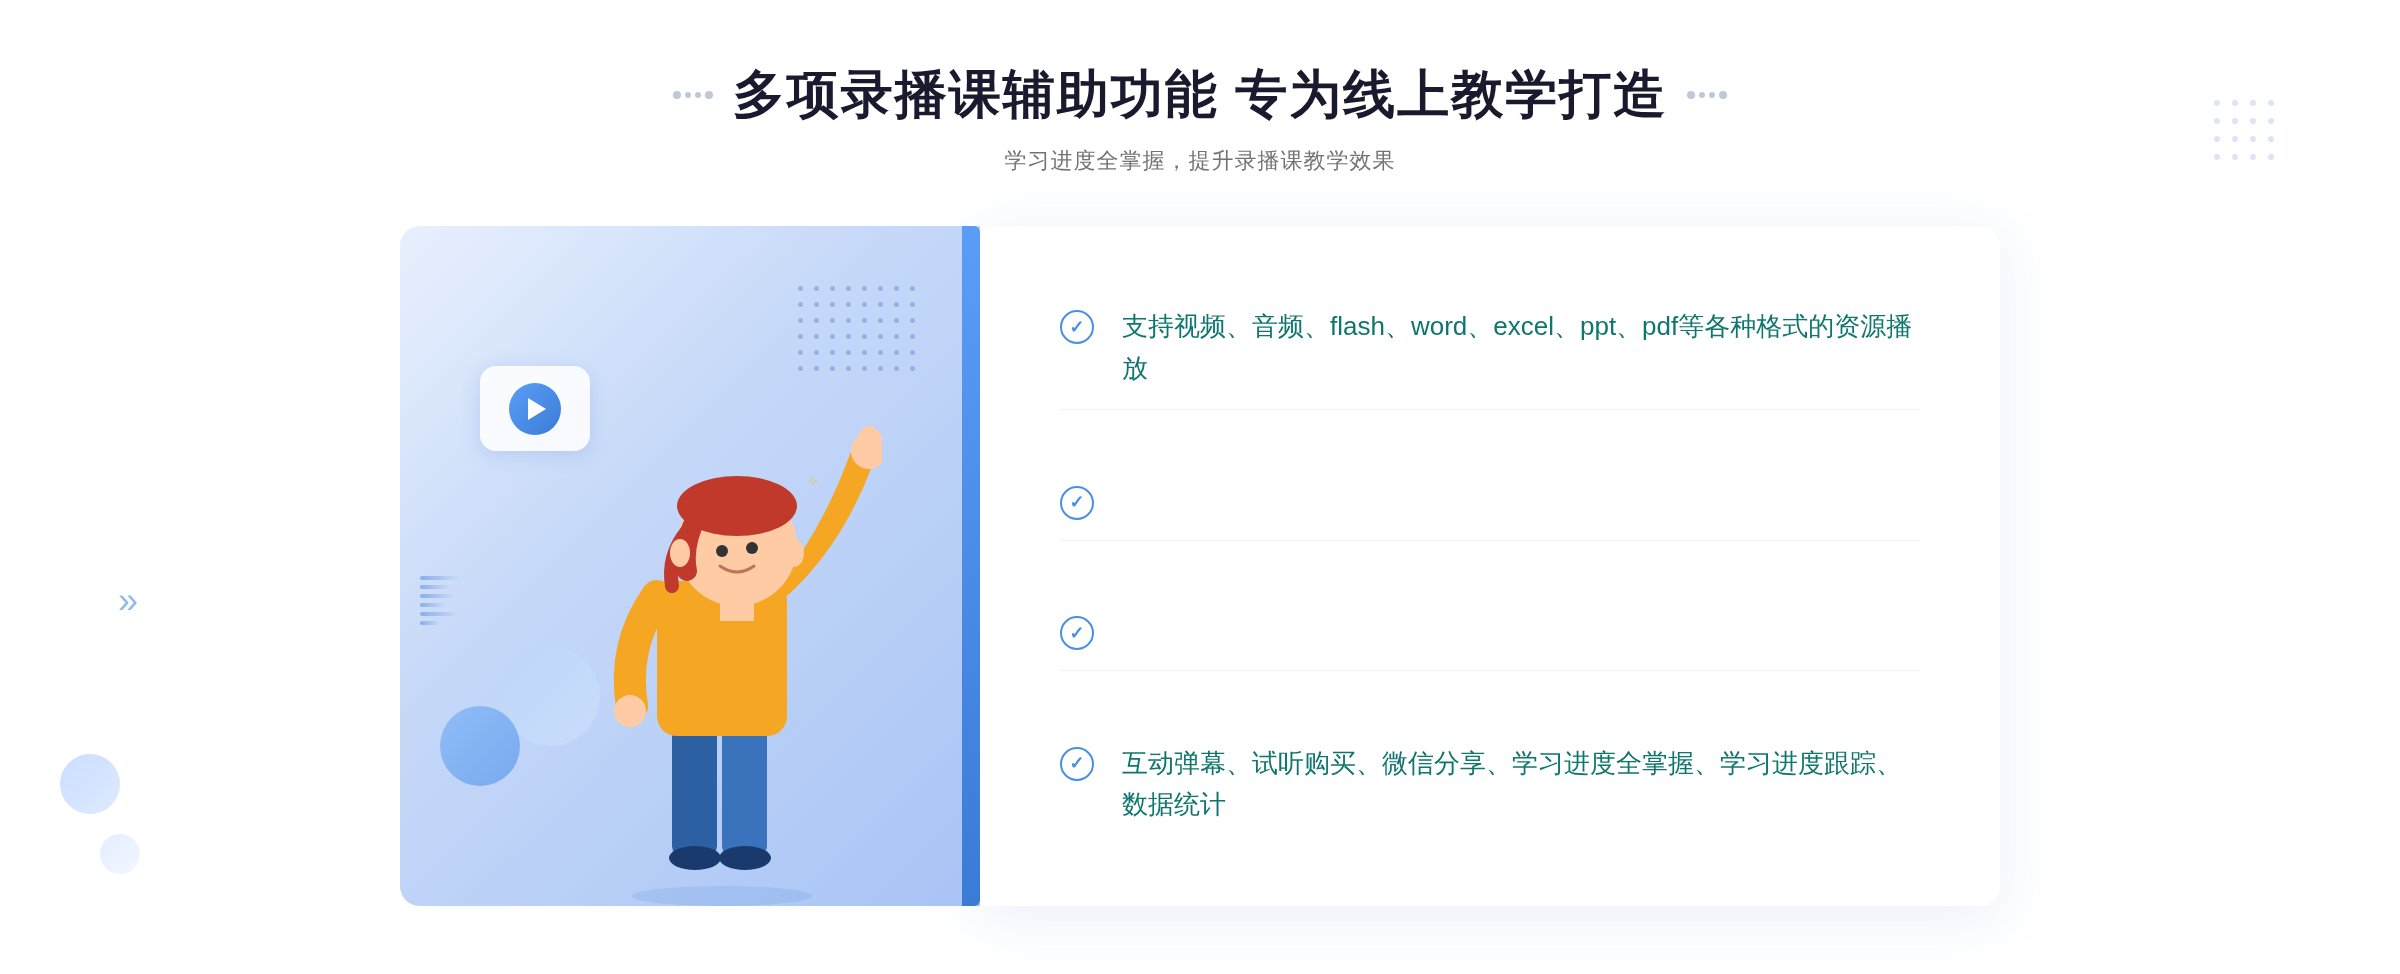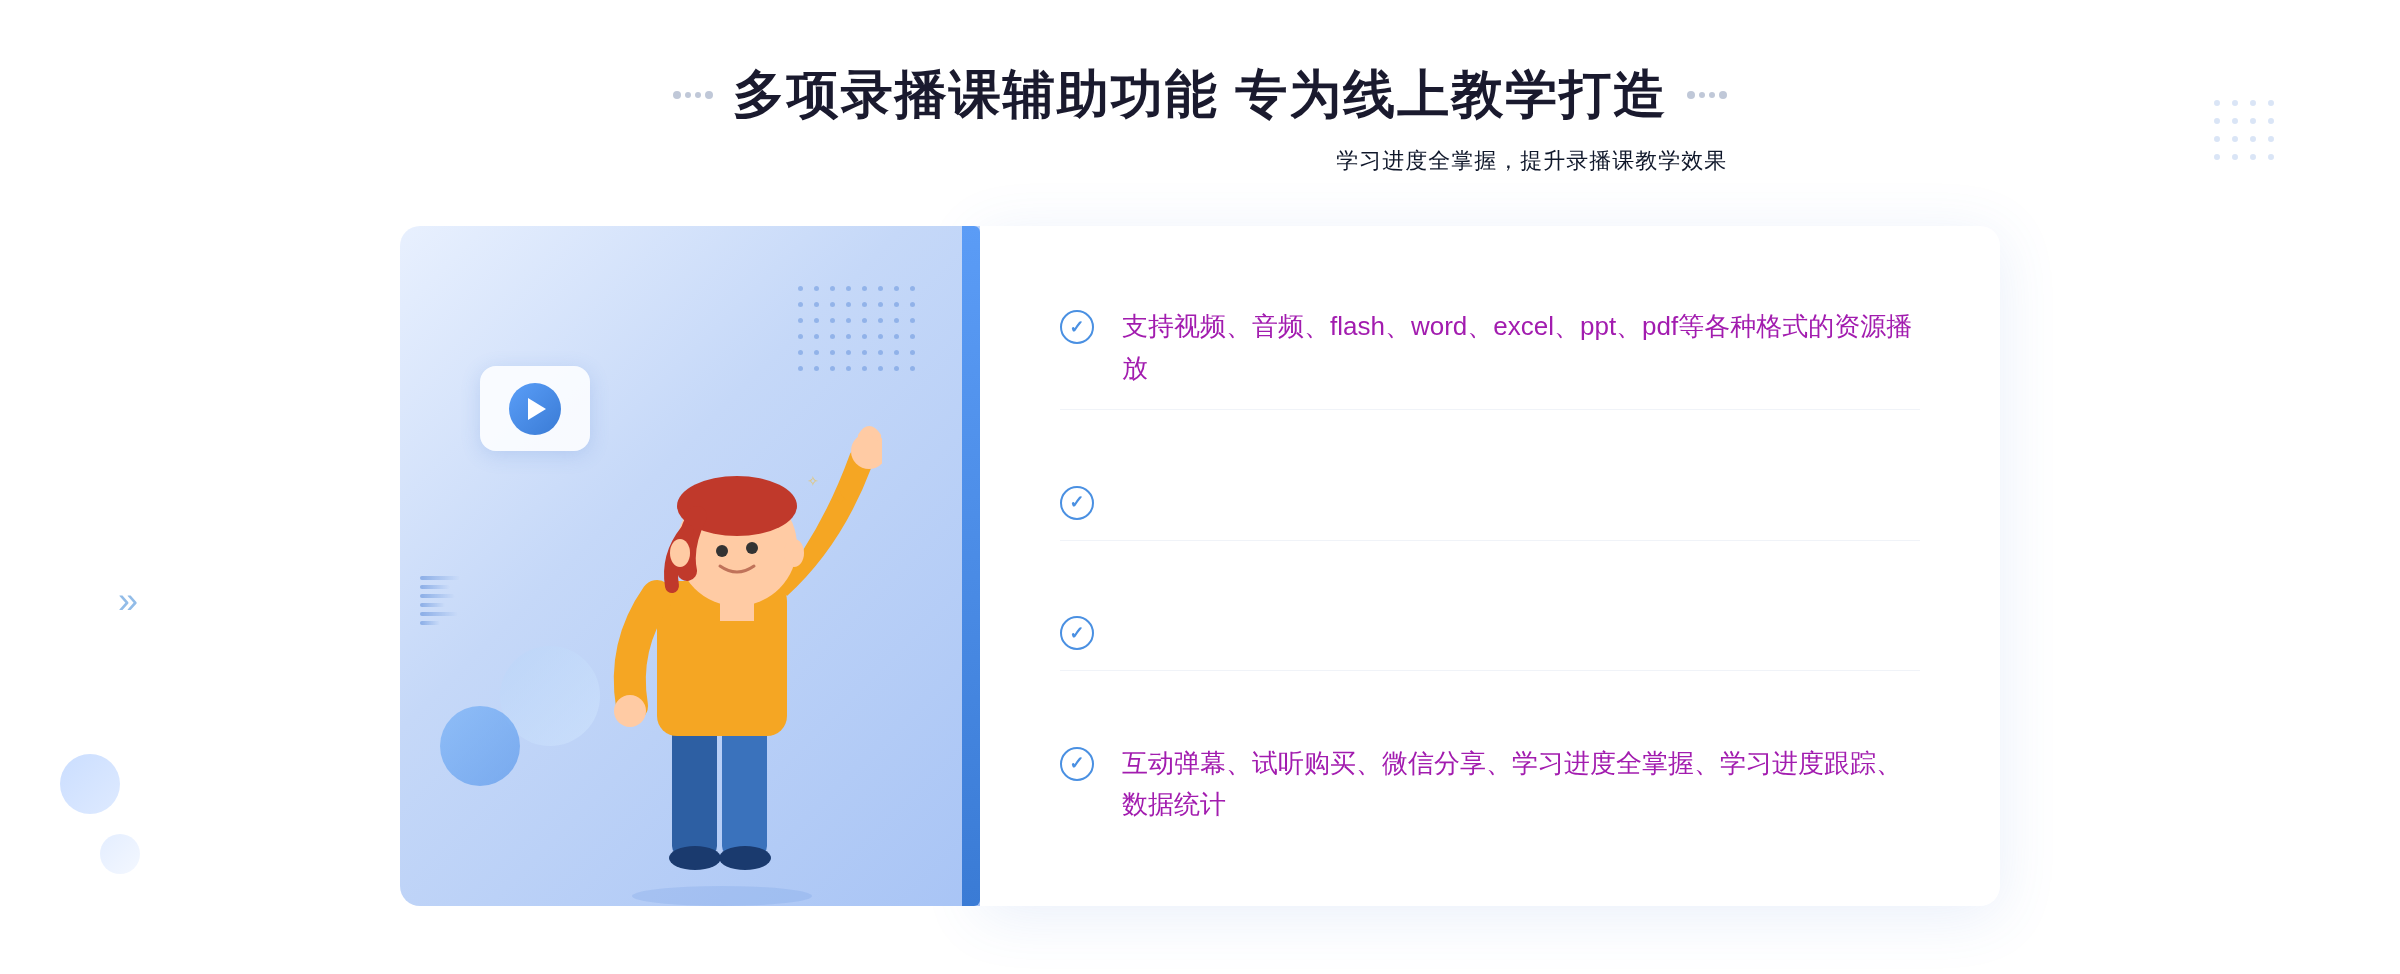--- a/index.html
+++ b/index.html
@@ -30,21 +30,21 @@
       position: absolute;
       left: 118px;
       top: 580px;
       color: #4a90d9;
       font-size: 36px;
       opacity: 0.6;
     }
 
     
     .header-section {
-      text-align: right;
+      text-align: center;
       margin-bottom: 50px;
     }
 
     .header-decoration {
       display: flex;
       align-items: center;
       justify-content: center;
       gap: 20px;
       margin-bottom: 16px;
     }
@@ -69,21 +69,21 @@
 
     .main-title {
       font-size: 52px;
       font-weight: 600;
       color: #1a1a2e;
       letter-spacing: 2px;
     }
 
     .sub-title {
       font-size: 22px;
-      color: #0f172a;
+      color: #737373;
       margin-top: 10px;
       font-weight: 400;
       letter-spacing: 1px;
     }
 
     
     .content-area {
       display: flex;
       width: 1600px;
       gap: 0;
@@ -273,21 +273,21 @@
     .check-mark {
       color: #4a90e2;
       font-size: 18px;
       font-weight: 600;
       line-height: 1;
       margin-top: -1px;
     }
 
     .feature-text {
       font-size: 26px;
-      color: #a21caf;
+      color: #0f766e;
       line-height: 1.6;
       font-weight: 400;
     }
 
     
     .deco-circle-1 {
       position: absolute;
       bottom: 160px;
       left: 60px;
       width: 60px;

